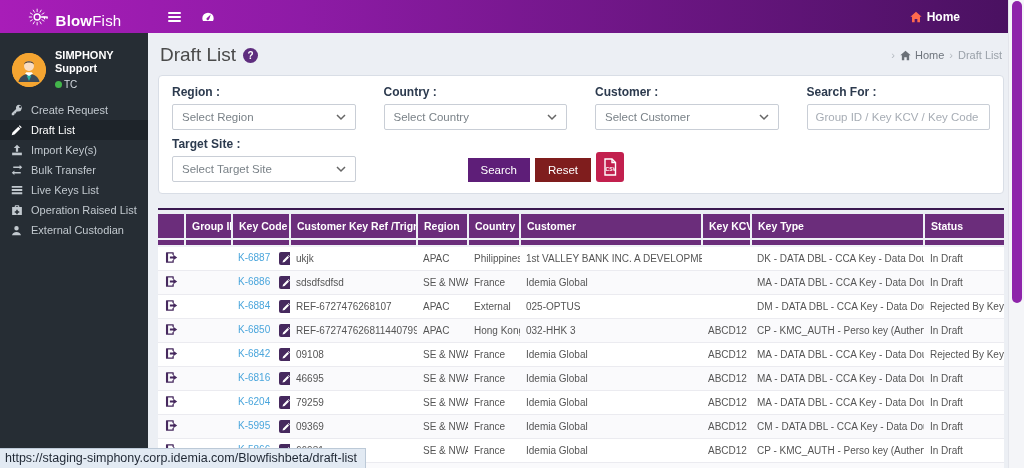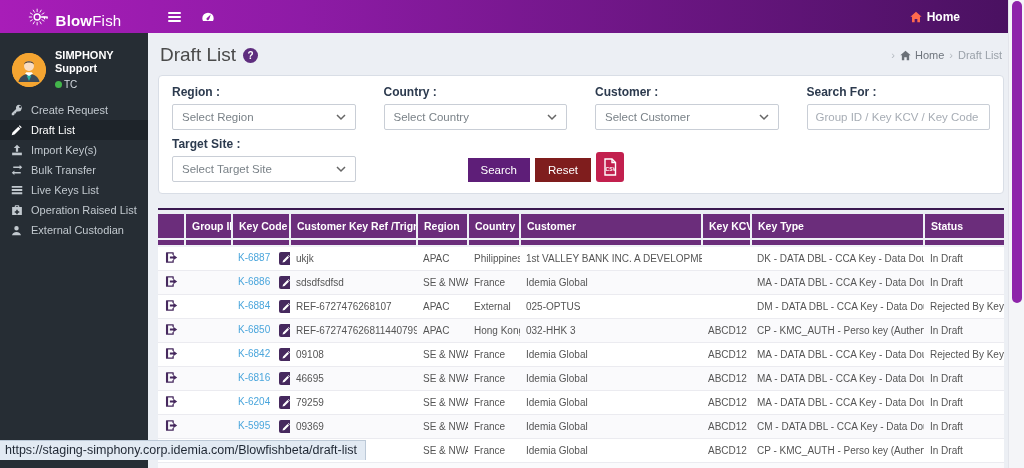--- a/index.html
+++ b/index.html
@@ -79,21 +79,21 @@
   a.kc { color:#4BA6DC; text-decoration:none; }
   .edit-badge { display:inline-flex; width:13px; height:13px; background:#46295E; border-radius:2px;
     align-items:center; justify-content:center; margin-left:9px; vertical-align:-2px; cursor:pointer; }
   .exp { color:#46295E; display:inline-flex; cursor:pointer; }
 
   
   .scrollbar { position:absolute; top:0; right:0; width:16px; height:468px; background:#F4F5F8;
     border-left:1px solid #E3E5EB; z-index:9; }
   .scroll-thumb { position:absolute; top:1px; left:3px; width:10px; height:302px;
     background:#8E24AA; border-radius:5px; }
-  .status-tooltip { position:absolute; left:0; bottom:8px; background:#E2EAF3;
+  .status-tooltip { position:absolute; left:0; bottom:0; background:#E2EAF3;
     border:1px solid #BCC9D7; border-left:none; border-bottom:none;
     padding:2px 8px 3px 5px; font-size:12.5px; color:#1F2733; z-index:10; white-space:nowrap; }
 </style>
 </head>
 <body>
 
 <div class="navbar">
   <div class="brand">
     <span style="display:flex;">
       <svg width="24" height="24" viewBox="0 0 26 26">

